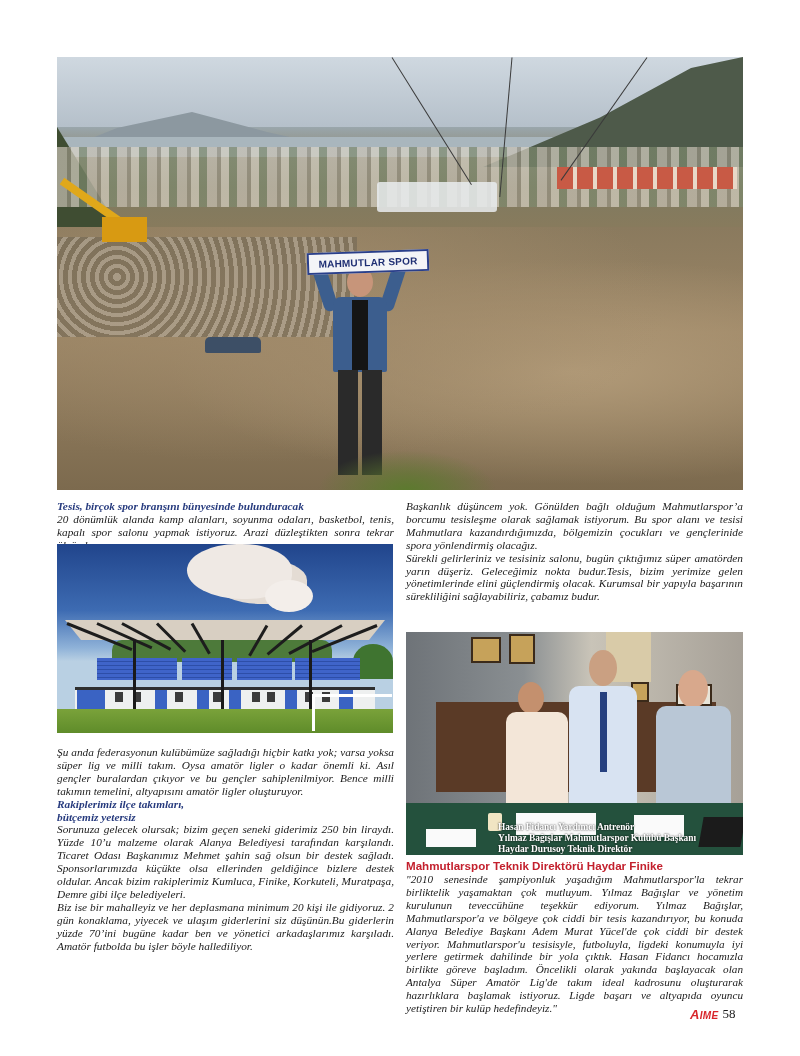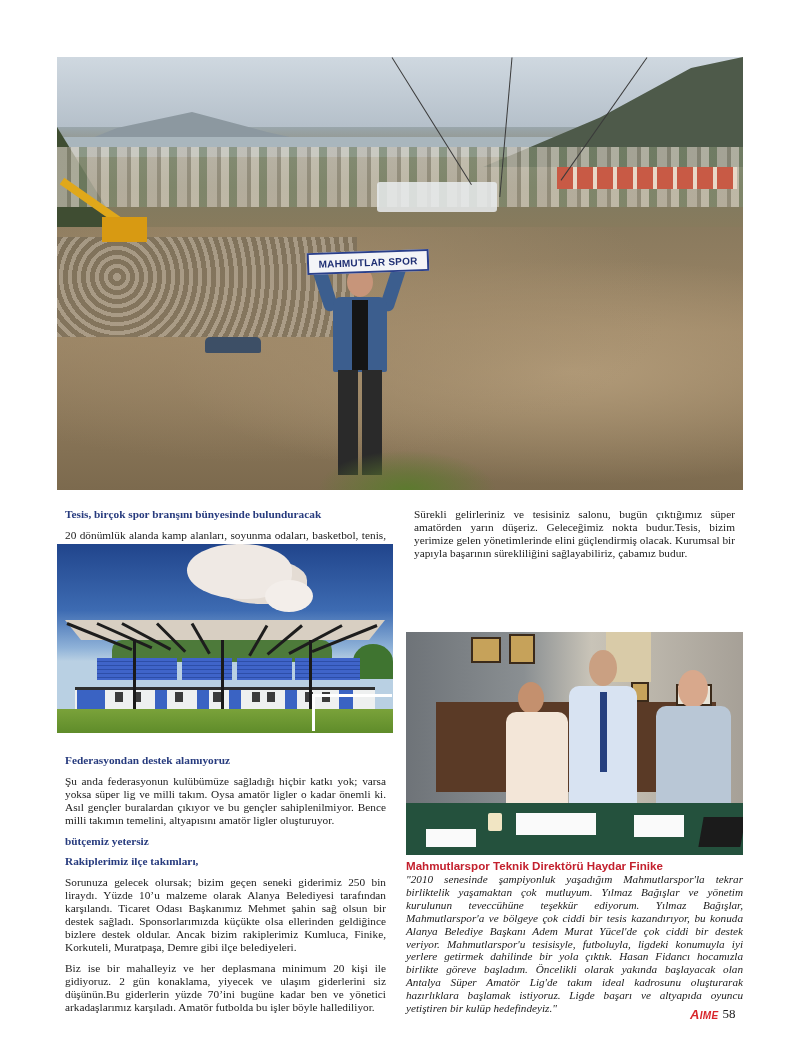--- a/index.html
+++ b/index.html
@@ -51,21 +51,21 @@
     position:absolute; left:250px; top:194px; width:122px; height:22px;
     background:#f3f4f7; border:2px solid #2a3f8a; transform: rotate(-2deg);
     display:flex; align-items:center; justify-content:center;
     font-family:"Liberation Sans", sans-serif; font-weight:bold; font-size:10px; color:#1f2f73; letter-spacing:.2px;
   }
   .hero .grass { position:absolute; bottom:0; left:260px; width:180px; height:40px;
     background: radial-gradient(ellipse at 50% 100%, #5c7a2e, transparent 70%); }
 
   
   .col { position:absolute; font-size:11.3px; line-height:12.9px; text-align:justify; }
-  .col p { margin:8px; }
+  .col p { margin:0;font-style:italic; }
   .h { color:#273b7e; font-weight:bold; text-align:left; }
   .col-left-a { left:57px; top:500px; width:337px; }
   .col-left-b { left:57px; top:746px; width:337px; }
   .col-right-a { left:406px; top:500px; width:337px; }
 
   
   .stadium {
     position:absolute; left:57px; top:544px; width:336px; height:189px; overflow:hidden;
     background: linear-gradient(180deg, #21458c 0%, #3d6bb2 35%, #8fb2d8 55%, #b9d0e3 62%);
   }
@@ -197,29 +197,29 @@
   <div class="window" style="left:248px;"></div>
   <div class="window" style="left:265px;"></div>
   <div class="pillar" style="left:76px;"></div>
   <div class="pillar" style="left:164px;"></div>
   <div class="pillar" style="left:252px;"></div>
   <div class="pitch"></div>
   <div class="goal"></div>
 </div>
 
 <div class="col col-left-b">
-  <p class="h">Federasyondan destek alamıyoruz</p>
   <p>Şu anda federasyonun kulübümüze sağladığı hiçbir katkı yok; varsa yoksa süper lig ve milli takım. Oysa amatör ligler o kadar önemli ki. Asıl gençler buralardan çıkıyor ve bu gençler sahiplenilmiyor. Bence milli takımın temelini, altyapısını amatör ligler oluşturuyor.</p>
+  <p class="h">Rakiplerimiz ilçe takımları,</p>
   <p class="h">bütçemiz yetersiz</p>
-  <p class="h">Rakiplerimiz ilçe takımları,</p>
   <p>Sorunuza gelecek olursak; bizim geçen seneki giderimiz 250 bin liraydı. Yüzde 10’u malzeme olarak Alanya Belediyesi tarafından karşılandı. Ticaret Odası Başkanımız Mehmet şahin sağ olsun bir destek sağladı. Sponsorlarımızda küçükte olsa ellerinden geldiğince bizlere destek oldular. Ancak bizim rakiplerimiz Kumluca, Finike, Korkuteli, Muratpaşa, Demre gibi ilçe belediyeleri.</p>
   <p>Biz ise bir mahalleyiz ve her deplasmana minimum 20 kişi ile gidiyoruz. 2 gün konaklama, yiyecek ve ulaşım giderlerini siz düşünün.Bu giderlerin yüzde 70’ini bugüne kadar ben ve yönetici arkadaşlarımız karşıladı. Amatör futbolda bu işler böyle hallediliyor.</p>
 </div>
 
 <div class="col col-right-a">
+  <p>Başkanlık düşüncem yok. Gönülden bağlı olduğum Mahmutlarspor’a borcumu tesisleşme olarak sağlamak istiyorum. Bu spor alanı ve tesisi Mahmutlara kazandırdığımızda, bölgemizin çocukları ve gençlerinide spora yönlendirmiş olacağız.</p>
   <p>Sürekli gelirleriniz ve tesisiniz salonu, bugün çıktığımız süper amatörden yarın düşeriz. Geleceğimiz nokta budur.Tesis, bizim yerimize gelen yönetimlerinde elini güçlendirmiş olacak. Kurumsal bir yapıyla başarının sürekliliğini sağlayabiliriz, çabamız budur.</p>
 </div>
 
 <div class="office" title="Three men at a desk signing a contract">
   <div class="cabinet"></div>
   <div class="frame" style="left:65px;top:5px;width:30px;height:26px;"></div>
   <div class="frame" style="left:103px;top:2px;width:26px;height:30px;"></div>
   <div class="frame" style="left:225px;top:50px;width:18px;height:20px;"></div>
   <div class="frame" style="left:270px;top:52px;width:36px;height:22px;background:#e8e4d8;"></div>
   <div class="frame" style="left:200px;top:0;width:45px;height:50px;background:#d9cba8;border:none;"></div>
@@ -238,20 +238,25 @@
   <div class="p" style="left:250px;top:38px;">
     <div class="head" style="left:22px;top:0;width:30px;height:38px;background:#d8a88c;"></div>
     <div class="body" style="left:0;top:36px;width:75px;height:100px;background:#b9c7d6;"></div>
   </div>
   <div class="desk"></div>
   <div class="paper" style="left:110px;bottom:20px;width:80px;height:22px;"></div>
   <div class="paper" style="left:228px;bottom:18px;width:50px;height:22px;"></div>
   <div class="paper" style="left:20px;bottom:8px;width:50px;height:18px;"></div>
   <div class="mug"></div>
   <div class="laptop"></div>
+  <div class="caption">
+    <div>Hasan Fidancı Yardımcı Antrenör</div>
+    <div>Yılmaz Bağışlar Mahmutlarspor Kulübü Başkanı</div>
+    <div>Haydar Durusoy Teknik Direktör</div>
+  </div>
 </div>
 
 <div class="quote-title">Mahmutlarspor Teknik Direktörü Haydar Finike</div>
 <div class="quote">"2010 senesinde şampiyonluk yaşadığım Mahmutlarspor'la tekrar birliktelik yaşamaktan çok mutluyum. Yılmaz Bağışlar ve yönetim kurulunun teveccühüne teşekkür ediyorum. Yılmaz Bağışlar, Mahmutlarspor'a ve bölgeye çok ciddi bir tesis kazandırıyor, bu konuda Alanya Belediye Başkanı Adem Murat Yücel'de çok ciddi bir destek veriyor. Mahmutlarspor'u tesisisyle, futboluyla, ligdeki konumuyla iyi yerlere getirmek dahilinde bir yola çıktık. Hasan Fidancı hocamızla birlikte göreve başladım.  Öncelikli olarak yakında başlayacak olan Antalya Süper Amatör Lig'de takım ideal kadrosunu oluşturarak hazırlıklara başlamak istiyoruz. Ligde başarı ve altyapıda oyuncu yetiştiren bir kulüp hedefindeyiz."</div>
 
 <div class="footer">
   <span class="logo"><span class="big">A</span><span>IME</span></span>
   <span class="page-num">58</span>
 </div>
 

